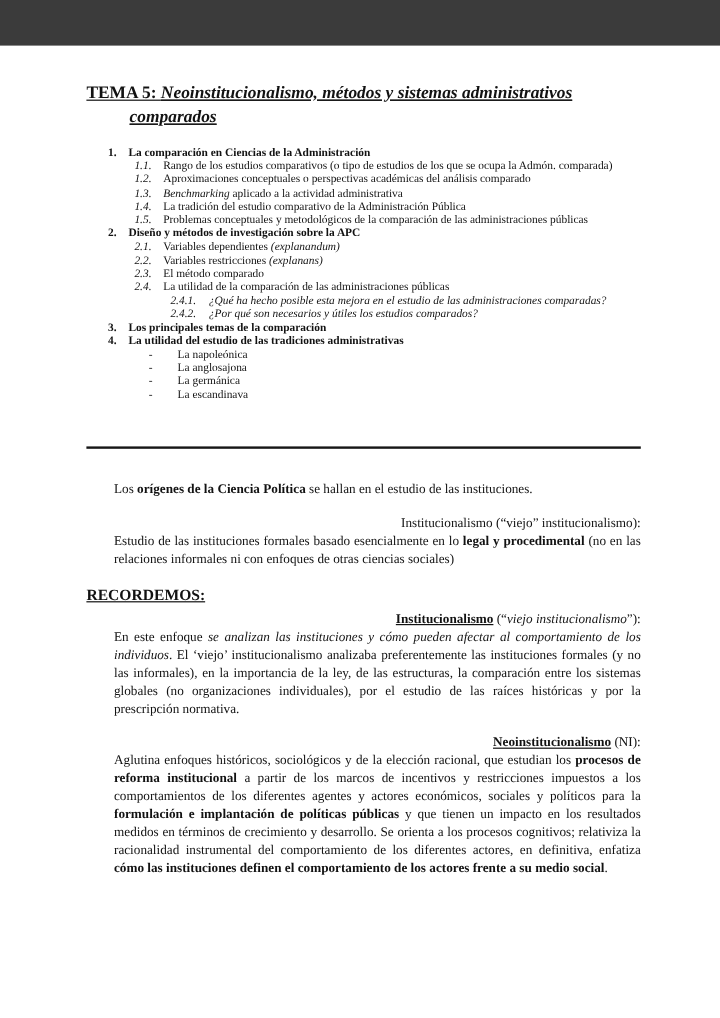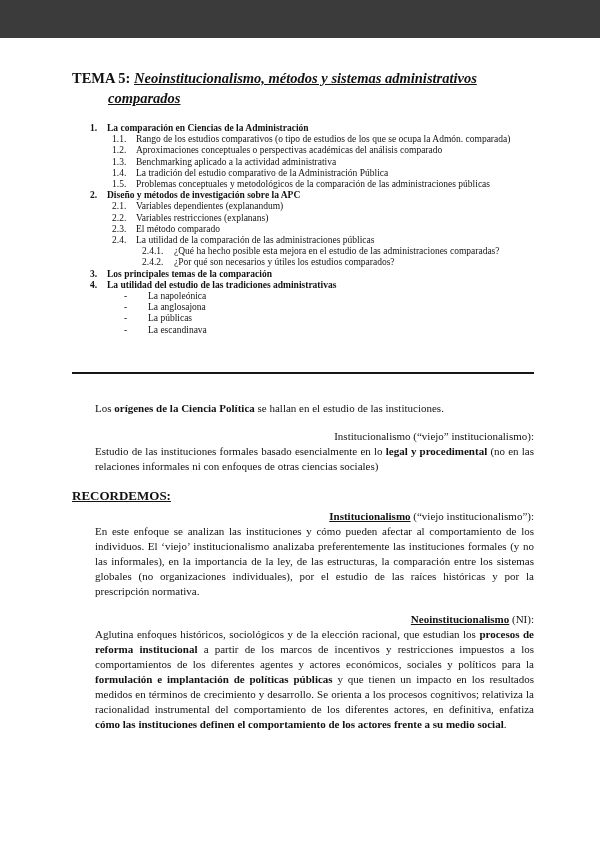--- a/index.html
+++ b/index.html
@@ -3,32 +3,32 @@
 <meta charset="utf-8">
 <style>
   * { margin:0; padding:0; box-sizing:border-box; }
   html,body { width:600px; height:848px; overflow:hidden; }
   body { background:#ffffff; font-family:"Liberation Serif", serif; color:#121212; }
 
   .top-bar { height:38px; background:#3b3b3b; width:100%; }
 
   .page { padding:30px 66px 0 72px; }
 
-  .title { font-size:14.5px; font-weight:bold; line-height:1.38; padding-left:36px; text-indent:-36px; margin-bottom:15px; }
+  .title { font-size:14.5px; font-weight:bold; line-height:1.38; padding-left:36px; text-indent:-36px; margin-bottom:15px;text-decoration:underline; }
   .t-main { font-style:italic; text-decoration:underline; }
 
   .outline { margin-bottom:12px; }
   .oline { font-size:9.5px; line-height:1.18; white-space:nowrap; }
   .onum { display:inline-block; }
   .o1 { padding-left:18px; }  .o1 .onum { width:17px; }
-  .o2 { padding-left:40px; }  .o2 .onum { width:24px; }
+  .o2 { padding-left:40px; }  .o2 .onum { width:24px;font-style:italic; }
   .o3 { padding-left:70px; }  .o3 .onum { width:32px; }
   .od { padding-left:52px; }  .od .onum { width:24px; }
   .b  { font-weight:bold; }
-  .it { }
+  .it { font-style:italic; }
 
   .rule { height:2px; background:#161616; margin:36px 0 27px 0; }
 
   .para, .phead { font-size:11px; line-height:1.36;text-align:right; }
   .para { text-align:justify; margin-bottom:13px;margin-left:23px; }
   .pgroup { margin-bottom:13px; }
   .pgroup .para { margin-bottom:0; }
   .bu { font-weight:bold; text-decoration:underline; }
   .recordemos { font-size:13px; line-height:1.36; margin-bottom:5px; }
 </style>
@@ -52,21 +52,21 @@
     <div class="oline o2"><span class="onum">2.1.</span><span>Variables dependientes </span><span class="it">(explanandum)</span></div>
     <div class="oline o2"><span class="onum">2.2.</span><span>Variables restricciones </span><span class="it">(explanans)</span></div>
     <div class="oline o2"><span class="onum">2.3.</span><span>El método comparado</span></div>
     <div class="oline o2"><span class="onum">2.4.</span><span>La utilidad de la comparación de las administraciones públicas</span></div>
     <div class="oline o3"><span class="onum it">2.4.1.</span><span class="it">¿Qué ha hecho posible esta mejora en el estudio de las administraciones comparadas?</span></div>
     <div class="oline o3"><span class="onum it">2.4.2.</span><span class="it">¿Por qué son necesarios y útiles los estudios comparados?</span></div>
     <div class="oline o1"><span class="onum b">3.</span><span class="b">Los principales temas de la comparación</span></div>
     <div class="oline o1"><span class="onum b">4.</span><span class="b">La utilidad del estudio de las tradiciones administrativas</span></div>
     <div class="oline od"><span class="onum">-</span><span>La napoleónica</span></div>
     <div class="oline od"><span class="onum">-</span><span>La anglosajona</span></div>
-    <div class="oline od"><span class="onum">-</span><span>La públicas</span></div>
+    <div class="oline od"><span class="onum">-</span><span>La germánica</span></div>
     <div class="oline od"><span class="onum">-</span><span>La escandinava</span></div>
   </div>
 
   <div class="rule"></div>
 
   <div class="bodytext">
 
     <p class="para"><span>Los </span><span class="b">orígenes de la Ciencia Política</span><span> se hallan en el estudio de las instituciones.</span></p>
 
     <div class="pgroup">

